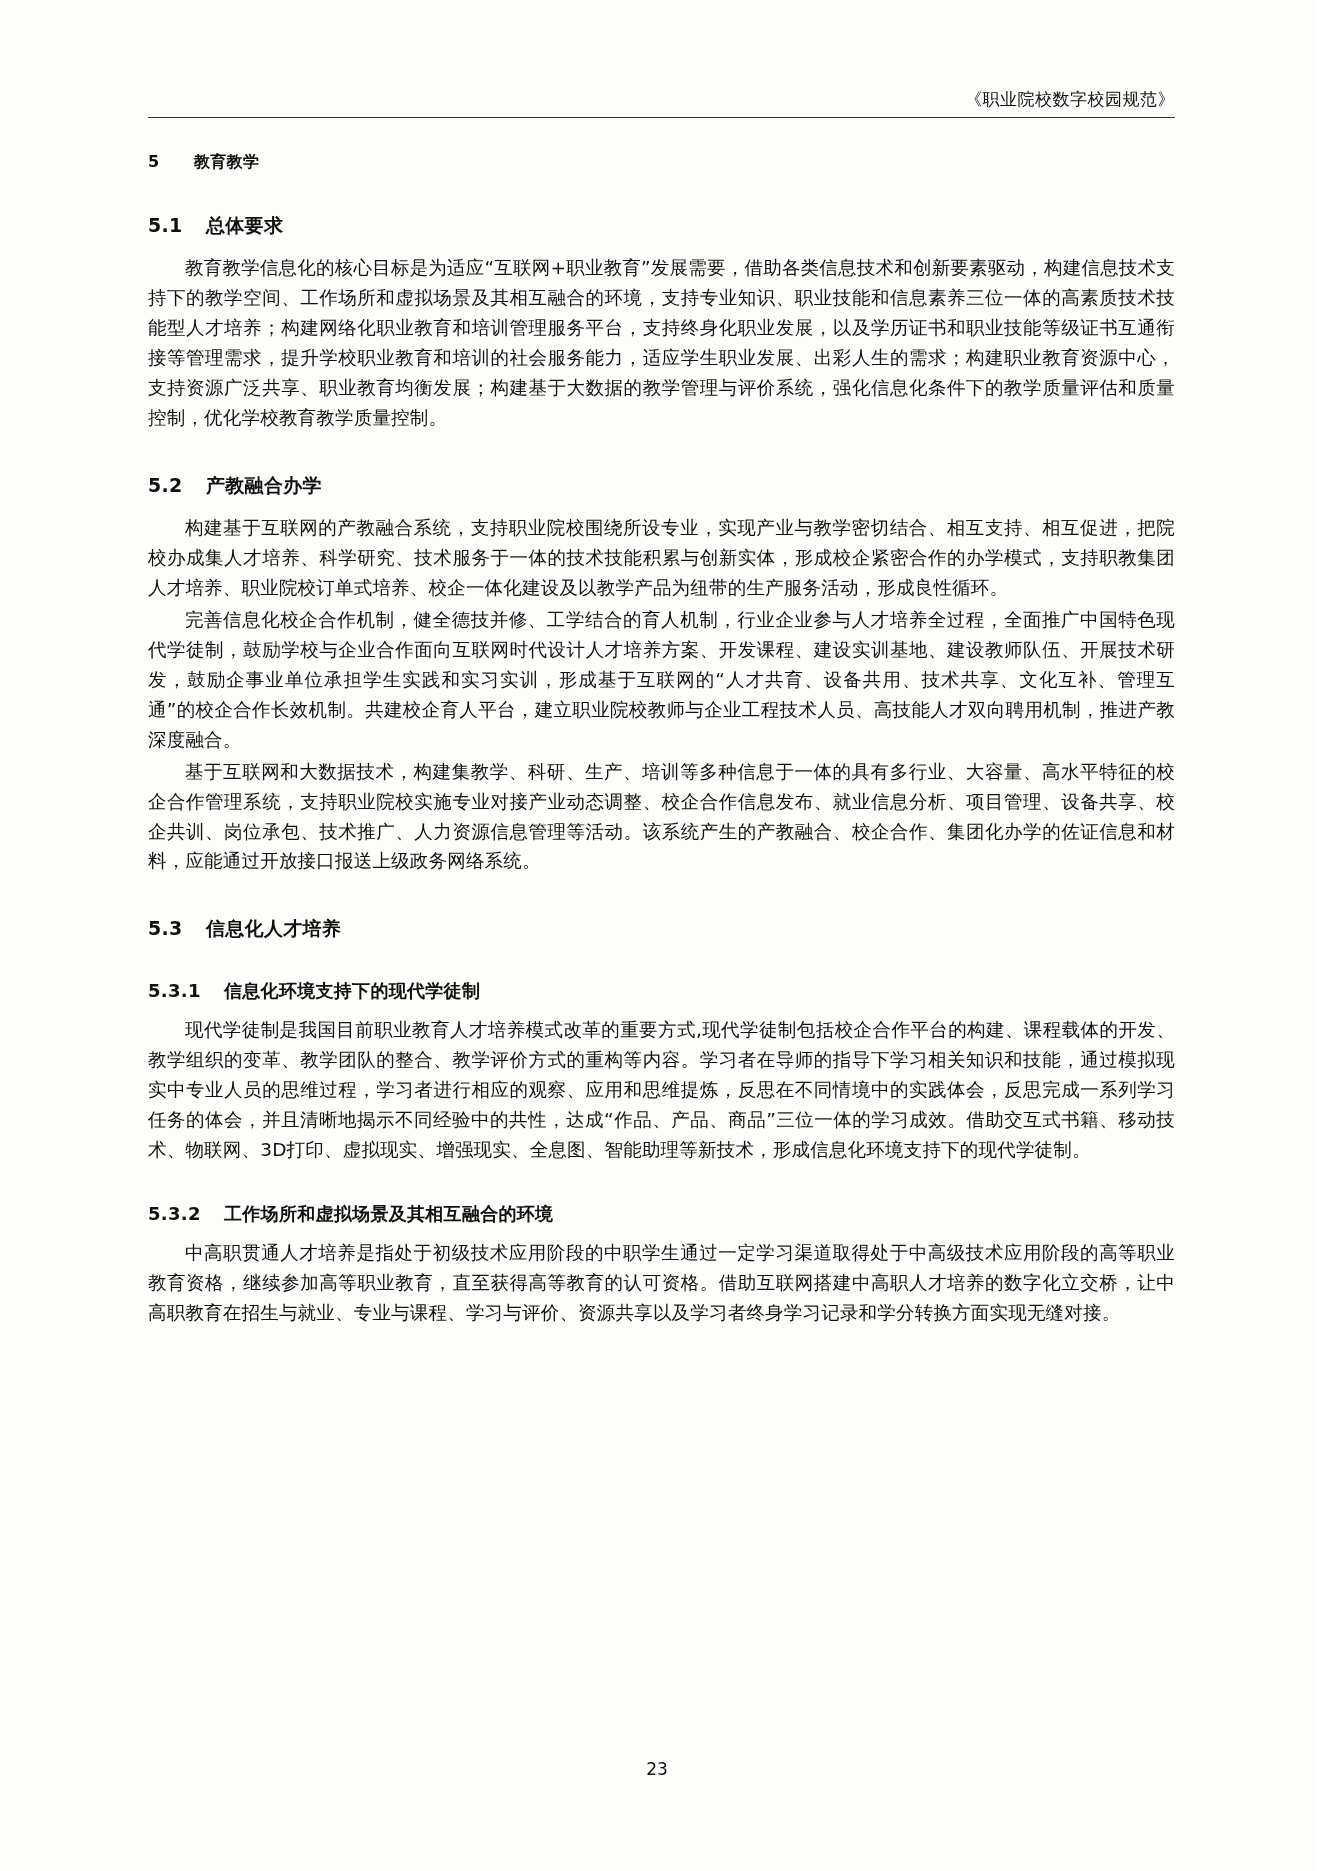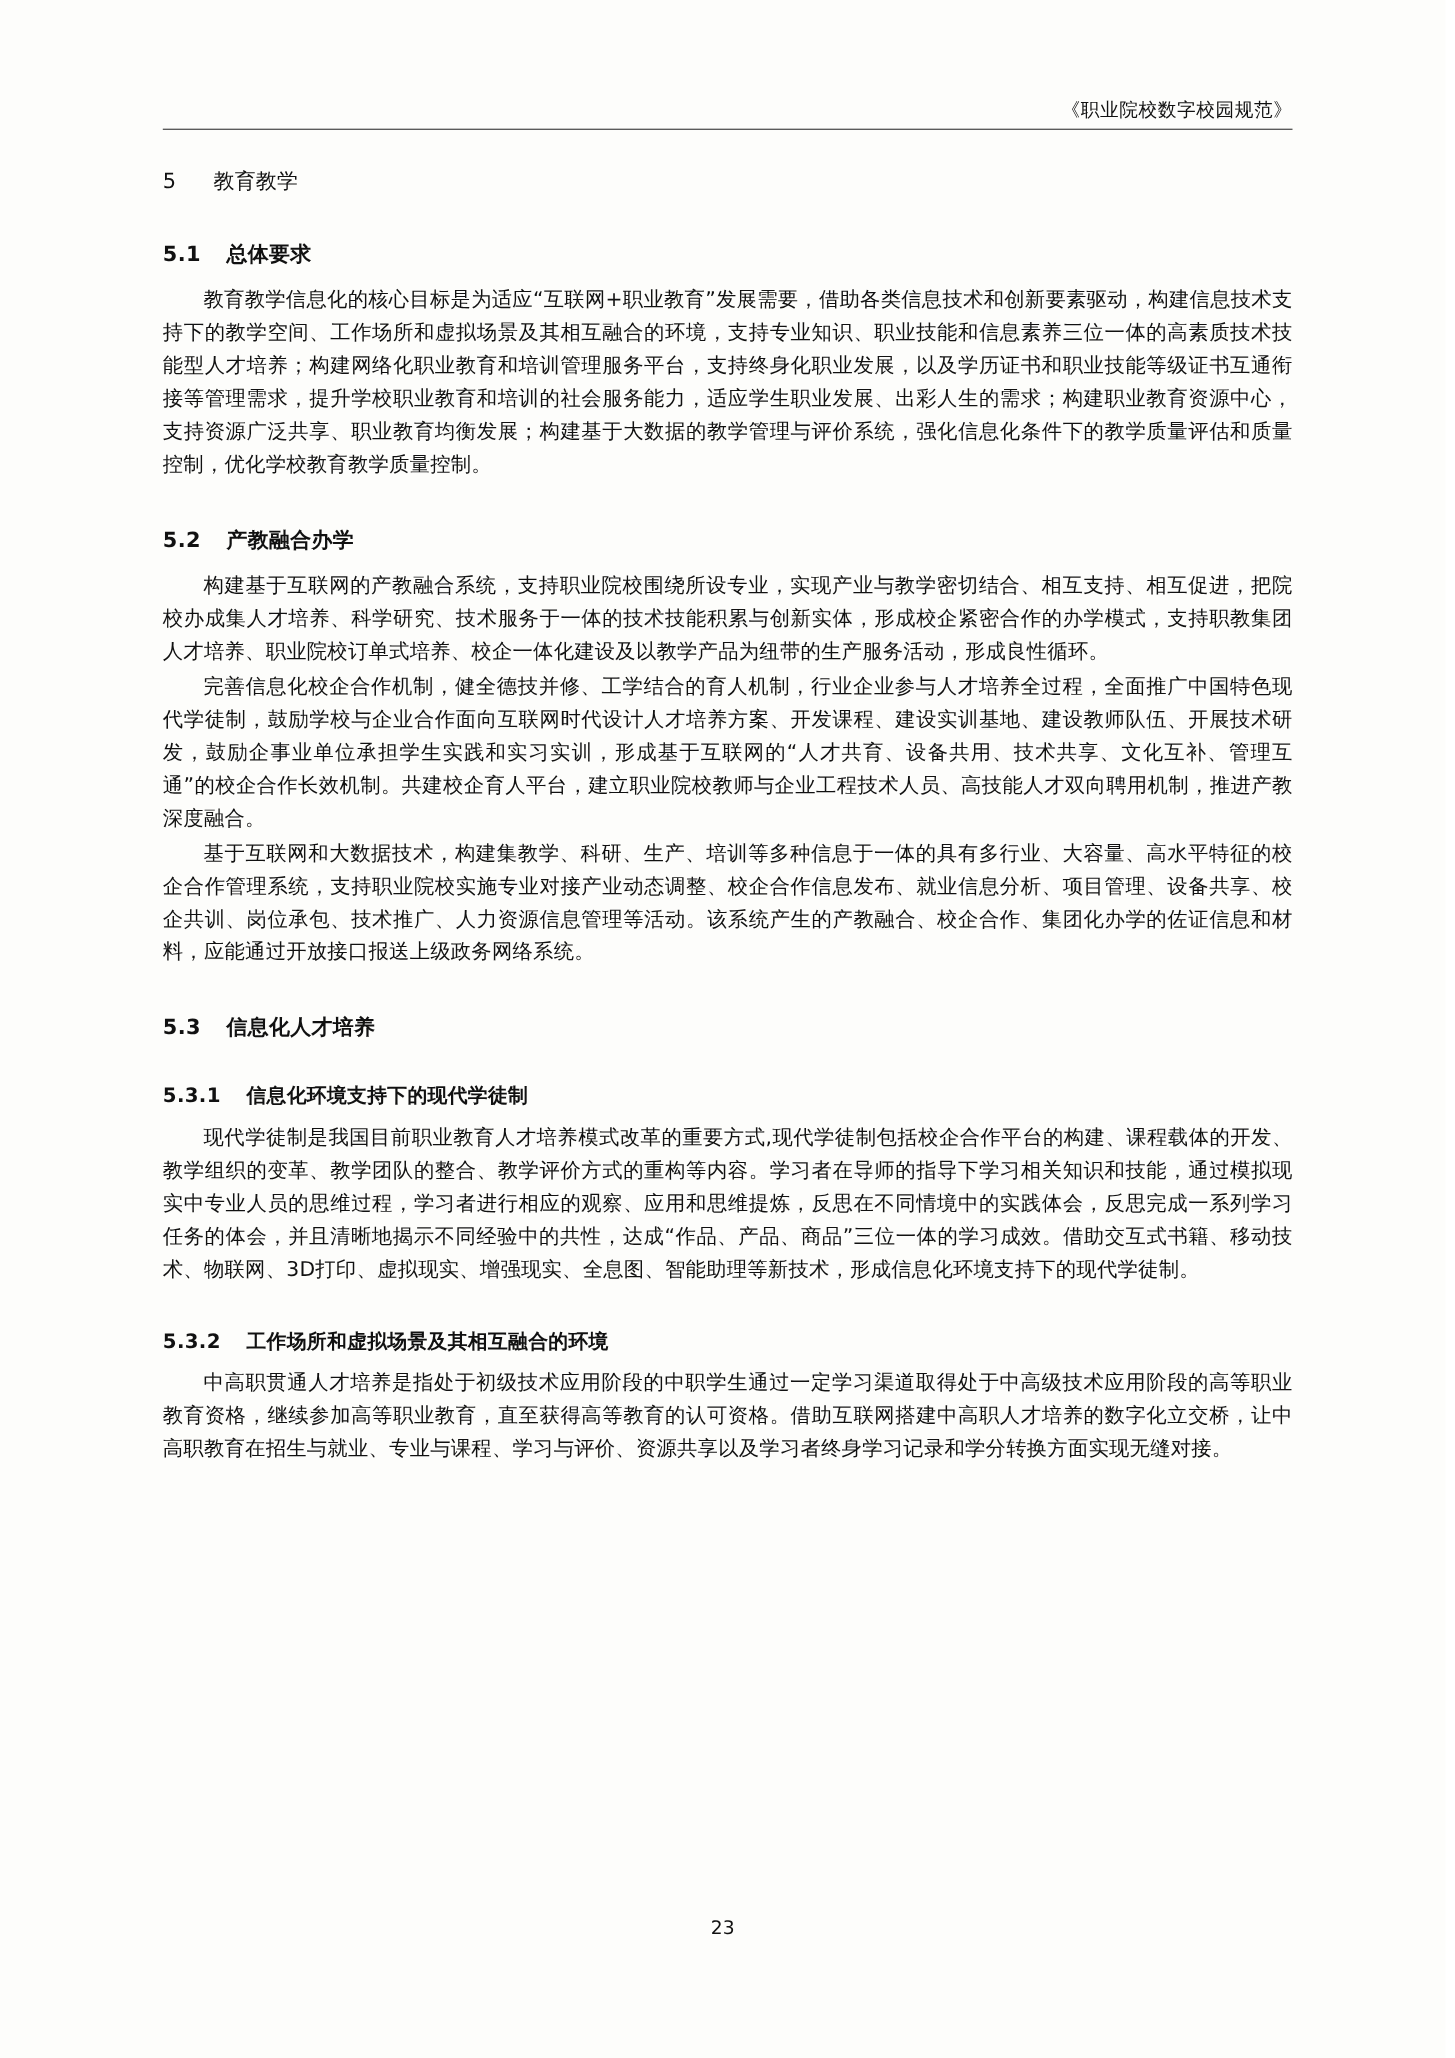--- a/index.html
+++ b/index.html
@@ -28,22 +28,22 @@
     letter-spacing: 0.5px;
     color: #111;
     font-family: "DejaVu Sans", "Liberation Sans", sans-serif;
     padding-bottom: 6px;
   }
   .header-rule {
     border-bottom: 1.5px solid #333;
     margin-bottom: 34px;
   }
   h1.sec {
-    font-size: 19px;
-    font-weight: normal;
+    font-size: 16px;
+    font-weight: bold;
     margin: 0 0 36px 0;
     letter-spacing: 0.3px;
   }
   h1.sec .num {
     display: inline-block;
     width: 46px;
   }
   h2.sec {
     font-size: 19px;
     font-weight: bold;
@@ -70,21 +70,21 @@
     margin: 0 0 2px 0;
     text-align: justify;
     text-justify: inter-ideograph;
     text-indent: 2em;
     letter-spacing: 0.2px;
   }
   .footer {
     position: absolute;
     left: 0;
     right: 0;
-    bottom: 108px;
+    bottom: 92px;
     text-align: center;
     font-size: 17px;
     color: #111;
   }
 </style>
 </head>
 <body>
 
 <div class="page">
   <div class="page-inner">

